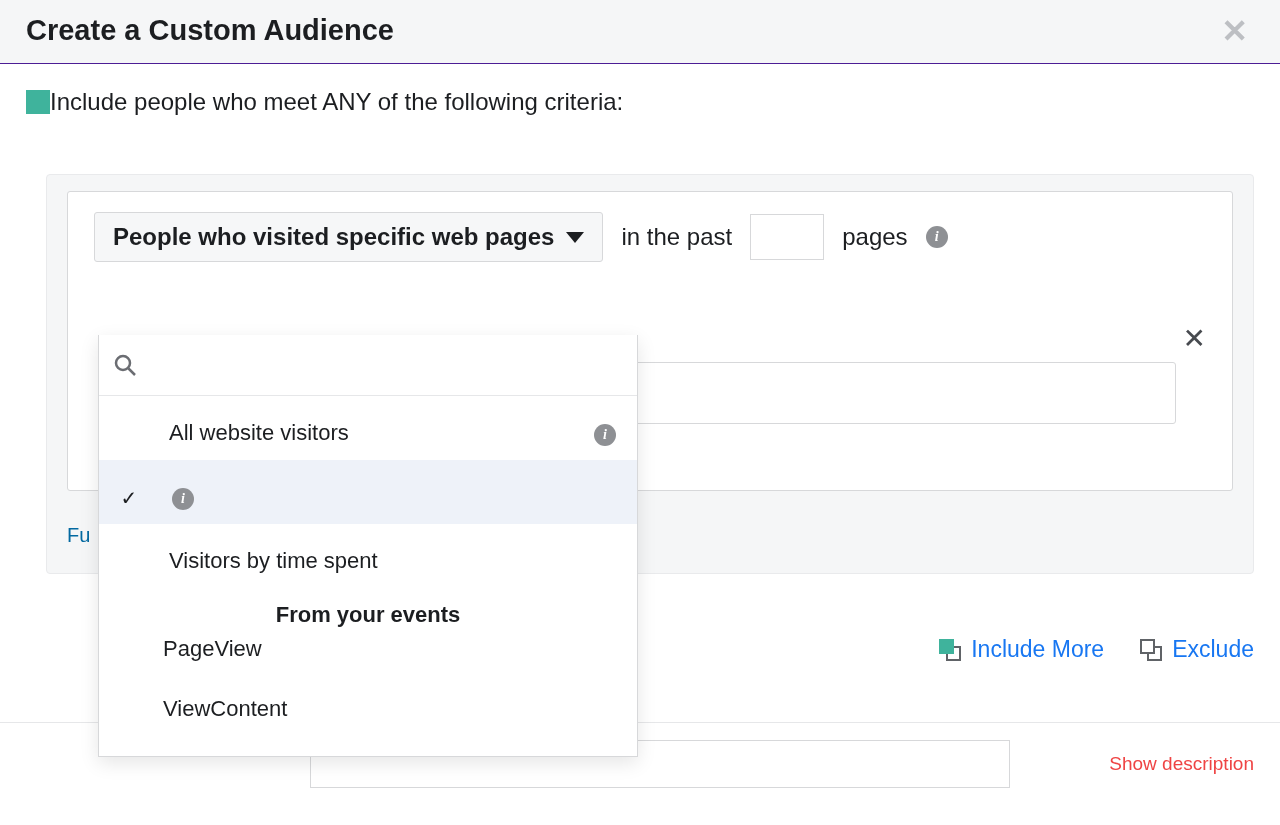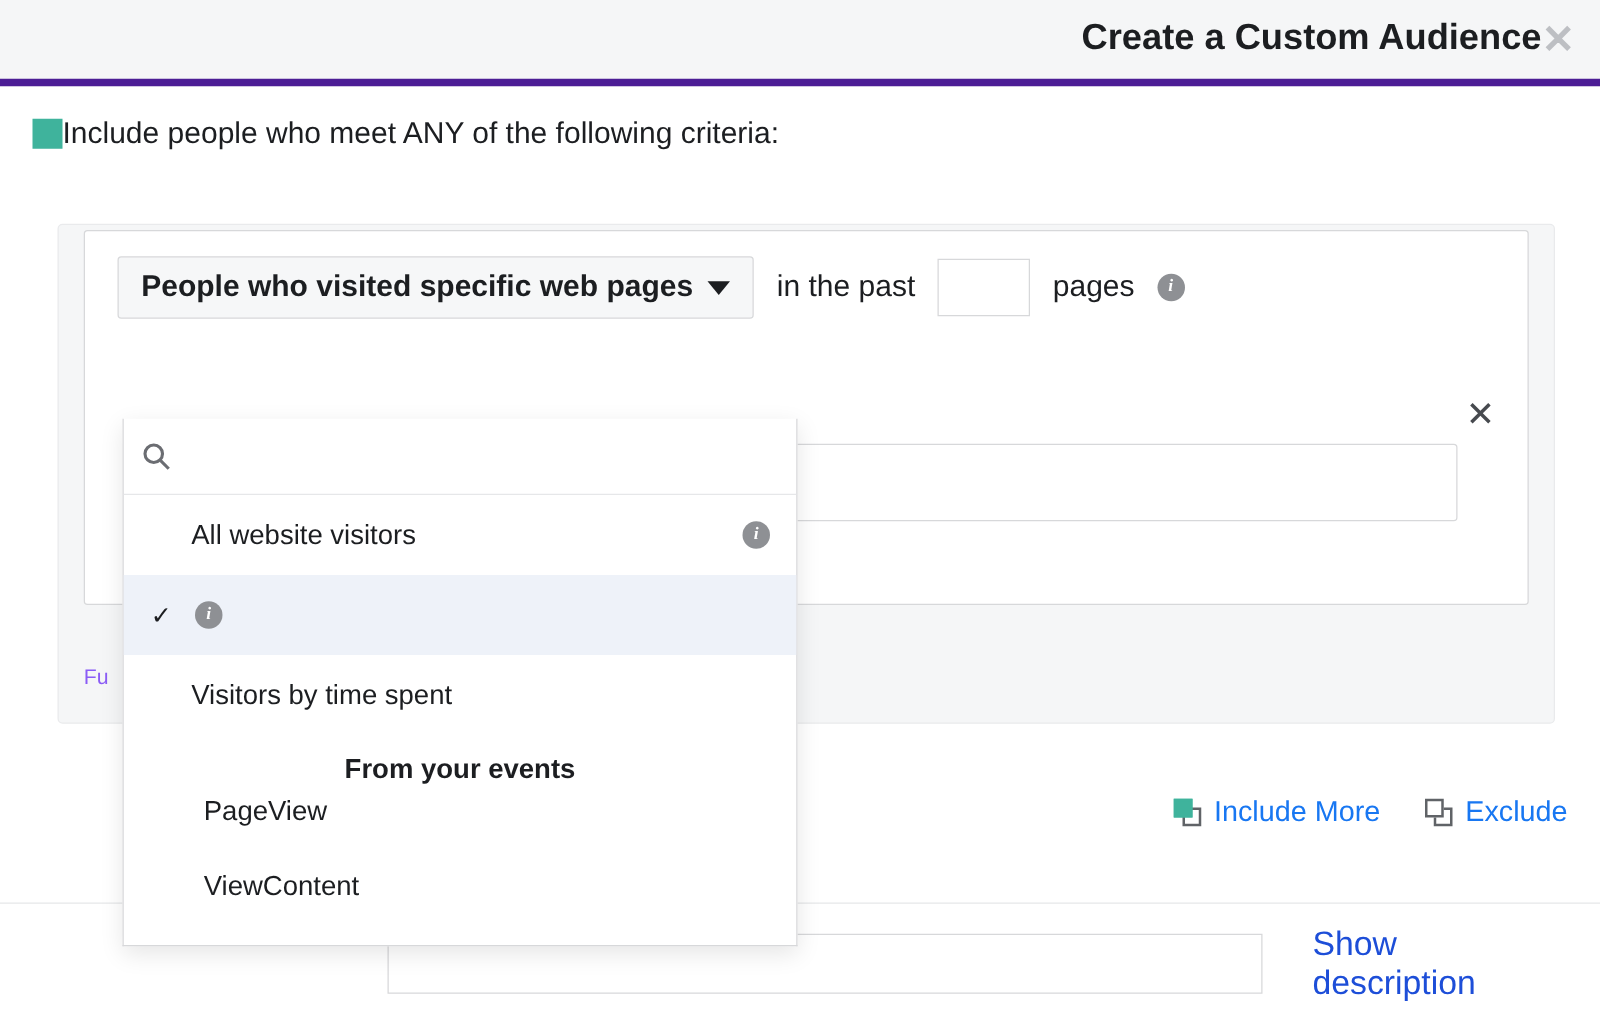--- a/index.html
+++ b/index.html
@@ -1,48 +1,48 @@
 <!DOCTYPE html>
 <html><head>
 <meta charset="utf-8">
 <style>
   * { box-sizing: border-box; }
   html, body { margin: 0; padding: 0; font-family: -apple-system, BlinkMacSystemFont, "Segoe UI", Helvetica, Arial, sans-serif; color: #1c1e21; }
   body { width: 1280px; height: 825px; background: #fff; overflow: hidden; }
 
   .header-bar {
     background: #f5f6f7;
-    border-bottom: 6px solid #4c1d95;
-    padding: 14px 20px 16px 26px;
-    display: flex;
-    align-items: center;
-    justify-content: flex-end;
+    border-bottom: 1px solid #4c1d95;
+    padding: 14px 32px 16px 26px;
+    display: flex;
+    align-items: center;
+    justify-content: space-between;
   }
   .header-title { font-size: 29px; font-weight: 700; }
   .close-x { color: #bdbfc3; font-size: 32px; font-weight: 700; cursor: pointer; line-height: 1; }
 
   .criteria-row {
     padding: 24px 26px 8px 26px;
     display: flex;
     align-items: center;
     gap: 0;
   }
   .green-sq {
     width: 24px; height: 24px;
     background: #3fb39c;
     display: inline-block;
   }
   .criteria-text { font-size: 24px; }
 
   .card-outer {
-    margin: 50px 36px 0 46px;
+    margin: 50px 26px 0 46px;
     background: #f5f6f7;
     border: 1px solid #e9eaec;
     border-radius: 4px;
-    padding: 4px 20px 0 20px;
+    padding: 16px 20px 0 20px;
     position: relative;
     height: 400px;
   }
   .card-inner {
     background: #fff;
     border: 1px solid #d7d8da;
     border-radius: 3px;
     padding: 20px 26px 20px 26px;
     height: 300px;
     position: relative;
@@ -109,22 +109,22 @@
     height: 62px;
     border: 1px solid #d7d8da;
     background: #fff;
     border-radius: 3px;
   }
 
   .further-link {
     position: absolute;
     left: 20px;
     bottom: 26px;
-    color: #8b5cf6;
-    font-size: 17px;
+    color: #0369a1;
+    font-size: 20px;
   }
 
   
   .dropdown-panel {
     position: absolute;
     left: 98px;
     top: 335px;
     width: 540px;
     background: #fff;
     border: 1px solid #d7d8da;
@@ -145,23 +145,23 @@
   }
   .search-icon svg { width: 100%; height: 100%; stroke: #6b6d72; fill: none; stroke-width: 2.5; }
   .search-input {
     flex: 1;
     border: none;
     outline: none;
     font-size: 22px;
   }
   .dd-item {
     display: flex;
-    align-items: center;
+    align-items: flex-end;
     padding: 14px 18px;
-    gap: 12px;
+    gap: 28px;
     font-size: 22px;
     min-height: 64px;
     cursor: pointer;
   }
   .dd-item .check-slot { width: 24px; display: flex; justify-content: center; }
   .dd-item .label-slot { flex: 1; white-space: nowrap; overflow: hidden; text-overflow: ellipsis; }
   .dd-item.selected { background: #eef2f9; font-weight: 400; }
   .dd-item .info-slot { width: 28px; display: flex; justify-content: center; }
   .dd-section-header {
     padding: 14px 22px 8px 22px;
@@ -207,22 +207,22 @@
     gap: 40px;
   }
   .bottom-input {
     flex: 0 0 700px;
     width: 700px;
     height: 48px;
     border: 1px solid #d7d8da;
     background: #fff;
   }
   .show-desc {
-    color: #1d4ed8;
-    font-size: 27px;
+    color: #ef4444;
+    font-size: 19px;
     cursor: pointer;
     margin-left: auto;
   }
 </style>
 </head>
 <body>
 
 <div class="header-bar">
   <div class="header-title">Create a Custom Audience</div>
   <div class="close-x">✕</div>

